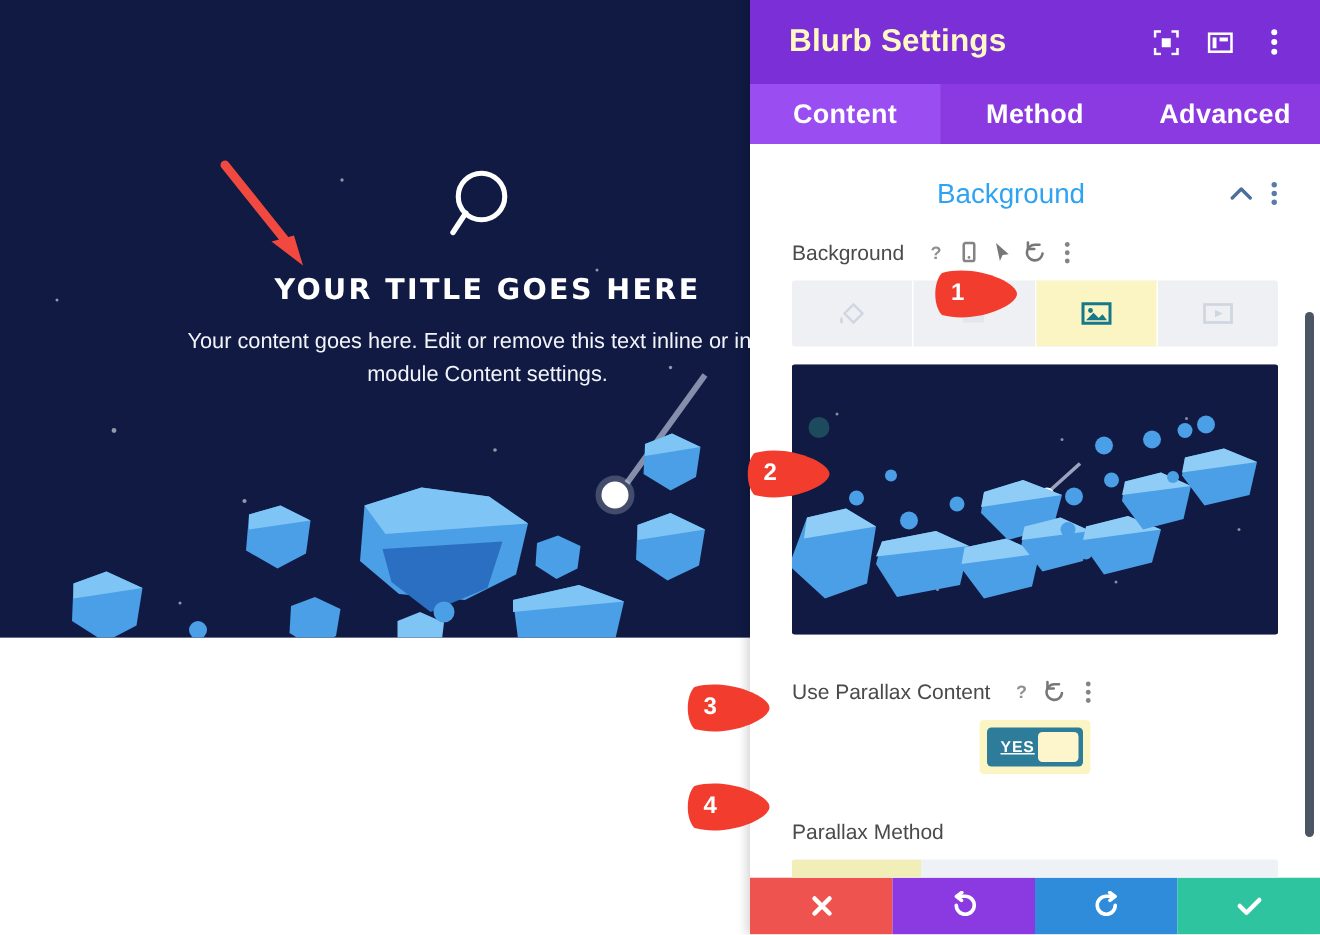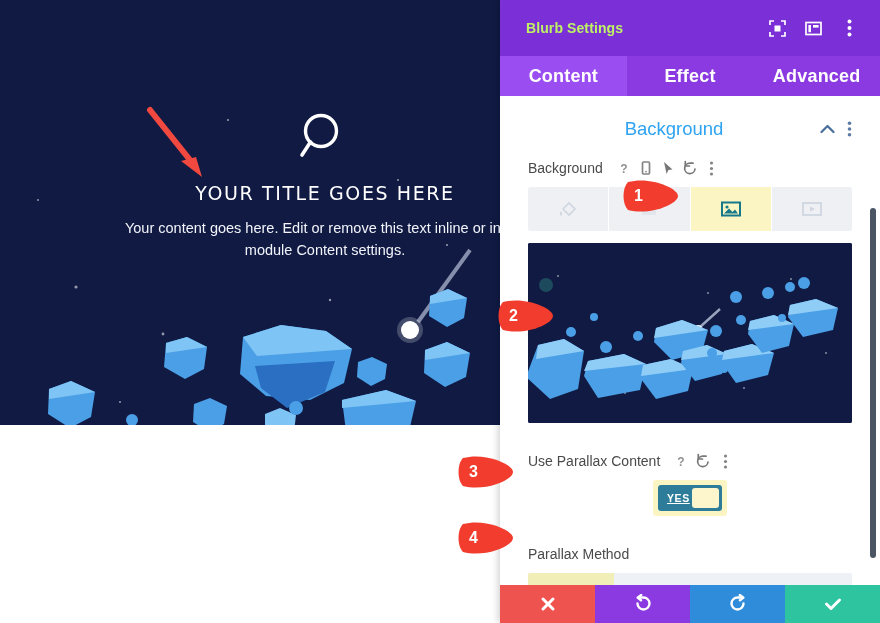--- a/index.html
+++ b/index.html
@@ -19,42 +19,42 @@
     position: absolute; left: 0; top: 0; width: 500px; height: 425px;
     background: #101a43; overflow: hidden;
   }
   .hero-sky { position: absolute; inset: 0; }
   .blurb {
     position: absolute; left: 110px; top: 108px; width: 430px;
     text-align: center; color: #ffffff; z-index: 5;
   }
   .blurb-icon { display: block; margin: 0 auto 18px auto; width: 56px; height: 56px; }
   .blurb-title {
-    font-size: 19px; font-weight: normal; letter-spacing: 1.6px;
+    font-size: 19px; font-weight: bold; letter-spacing: 1.6px;
     color: #ffffff; margin-bottom: 13px;
     font-family: "DejaVu Sans", sans-serif;
   }
   .blurb-body {
     font-size: 14.5px; line-height: 1.55; color: #f2f4fa; font-weight: normal;
     padding: 0 6px;
   }
   .red-arrow { position: absolute; left: 140px; top: 105px; z-index: 6; }
 
   
   .panel {
     position: absolute; left: 500px; top: 0; width: 380px; height: 623px;
     background: #f4f5f8; box-shadow: -2px 0 7px rgba(0,0,0,.18);
     display: flex; flex-direction: column; overflow: hidden;
   }
   .panel-header {
     height: 56px; background: #7b2fd6; flex: 0 0 56px;
     display: flex; align-items: center; padding: 0 18px 0 26px;
   }
   .panel-title {
-    color: #bef264; font-size: 14px; font-weight: bold; flex: 1;
+    color: #fef9c3; font-size: 21px; font-weight: bold; flex: 1;
     letter-spacing: .1px;
   }
   .hdr-icon {
     width: 26px; height: 26px; margin-left: 10px;
     display: flex; align-items: center; justify-content: center;
     cursor: pointer;
   }
   .tabs {
     height: 40px; flex: 0 0 40px; background: #8a3ae0; display: flex;
   }
@@ -253,21 +253,21 @@
         <svg width="5" height="18" viewBox="0 0 5 18">
           <circle cx="2.5" cy="2.5" r="2" fill="#ffffff"></circle>
           <circle cx="2.5" cy="9" r="2" fill="#ffffff"></circle>
           <circle cx="2.5" cy="15.5" r="2" fill="#ffffff"></circle>
         </svg>
       </div>
     </div>
 
     <div class="tabs">
       <div class="tab active">Content</div>
-      <div class="tab">Effect</div>
+      <div class="tab">Method</div>
       <div class="tab">Advanced</div>
     </div>
 
     <div class="panel-body">
       <div class="scrollpad">
 
         <div class="section-head">
           <div class="section-title">Background</div>
           <div class="chev">
             <svg width="15" height="10" viewBox="0 0 15 10">

